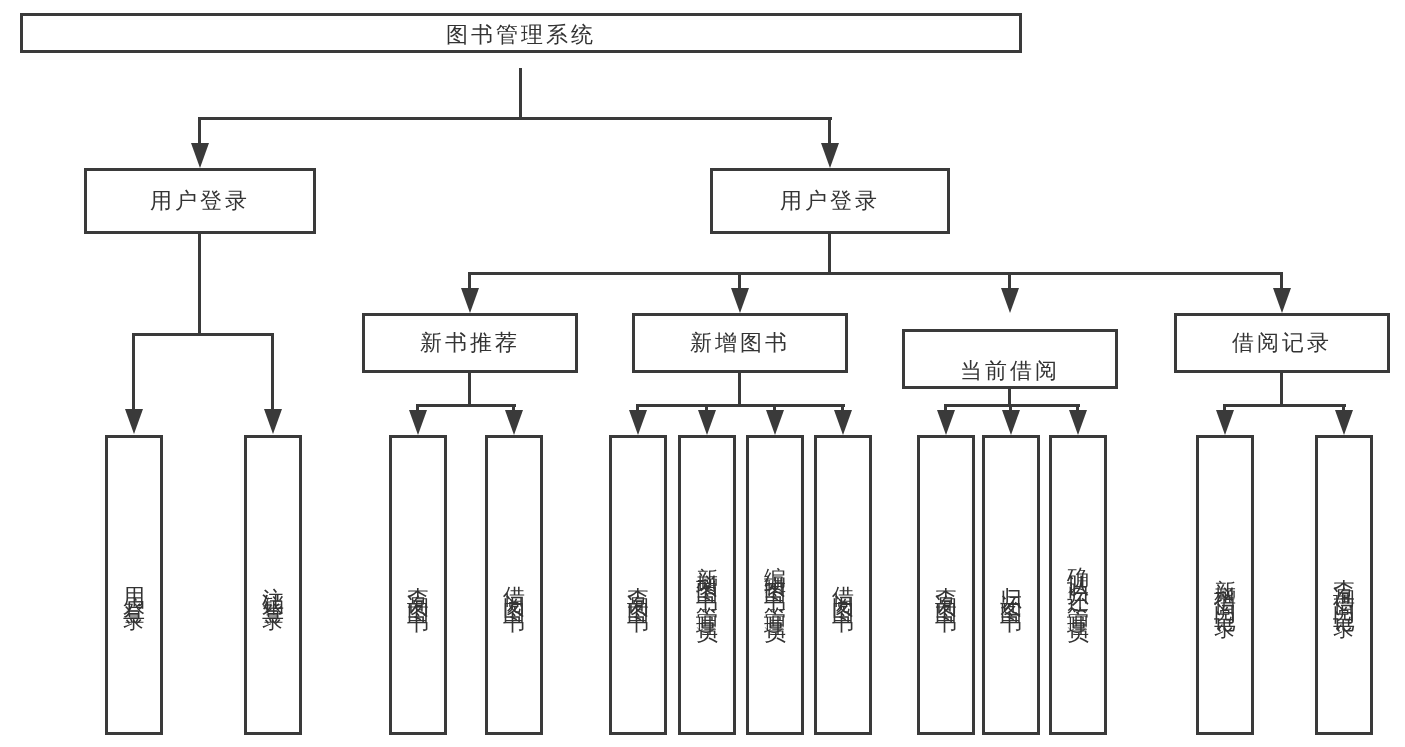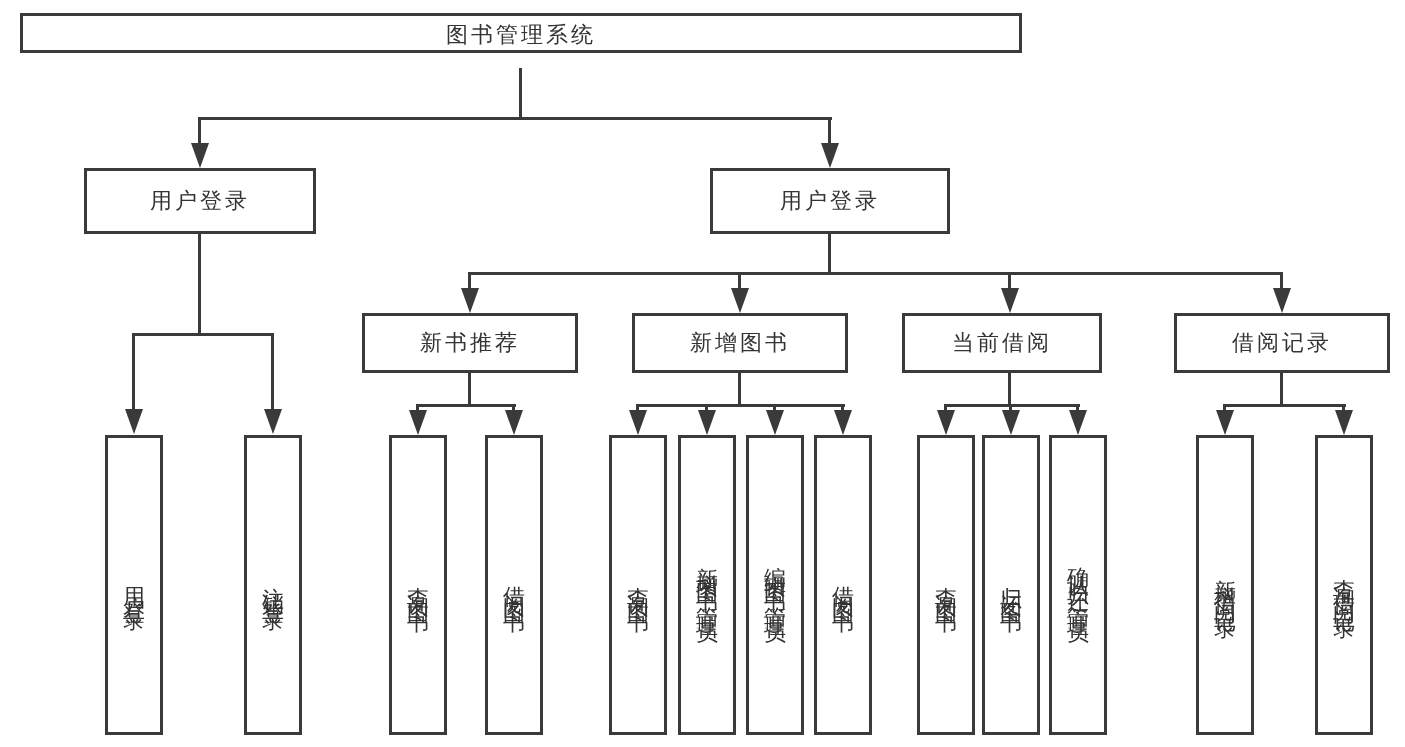--- a/index.html
+++ b/index.html
@@ -98,21 +98,21 @@
   <div class="ar" style="left:1001px; top:288px;"></div>
   <div class="vl" style="left:1280px; top:272px; height:17px;"></div>
   <div class="ar" style="left:1273px; top:288px;"></div>
 
   <div class="node" style="left:362px; top:313px; width:216px; height:60px;">
     <span>新书推荐</span>
   </div>
   <div class="node" style="left:632px; top:313px; width:216px; height:60px;">
     <span>新增图书</span>
   </div>
-  <div class="node" style="left:902px; top:313px; width:200px; height:60px;">
+  <div class="node" style="left:902px; top:329px; width:216px; height:60px;align-items:flex-end;">
     <span>当前借阅</span>
   </div>
   <div class="node" style="left:1174px; top:313px; width:216px; height:60px;">
     <span>借阅记录</span>
   </div>
 
   <div class="vl" style="left:468px; top:373px; height:33px;"></div>
   <div class="hl" style="left:417px; top:404px; width:99px;"></div>
   <div class="vl" style="left:416px; top:404px; height:8px;"></div>
   <div class="ar" style="left:409px; top:410px;"></div>

